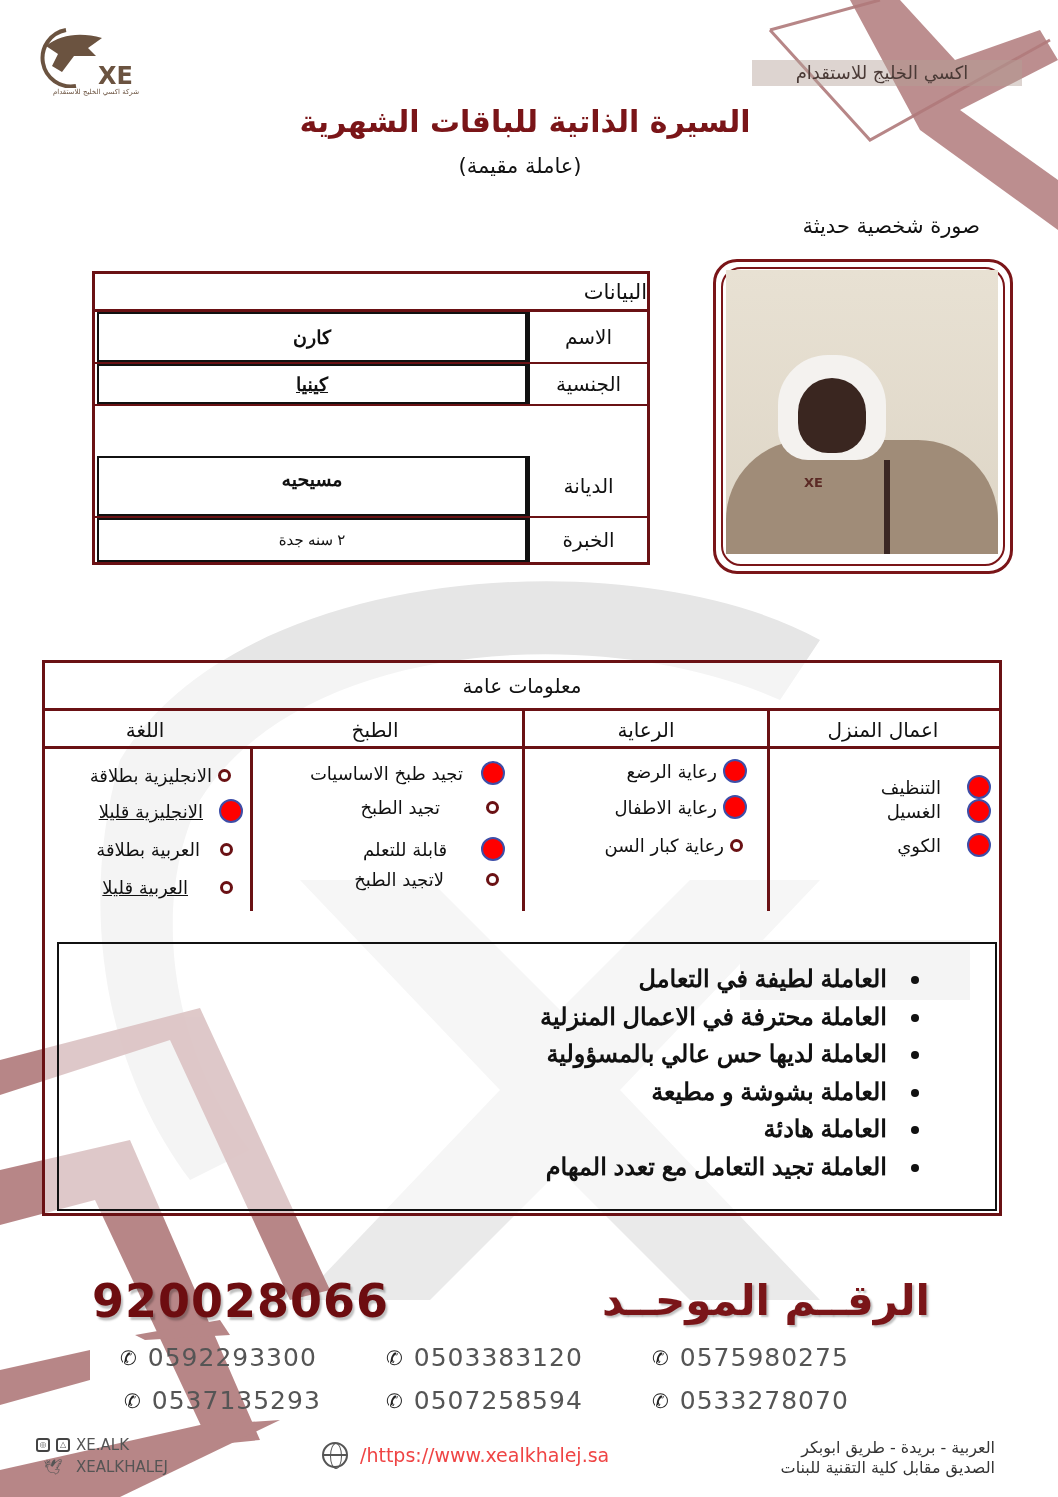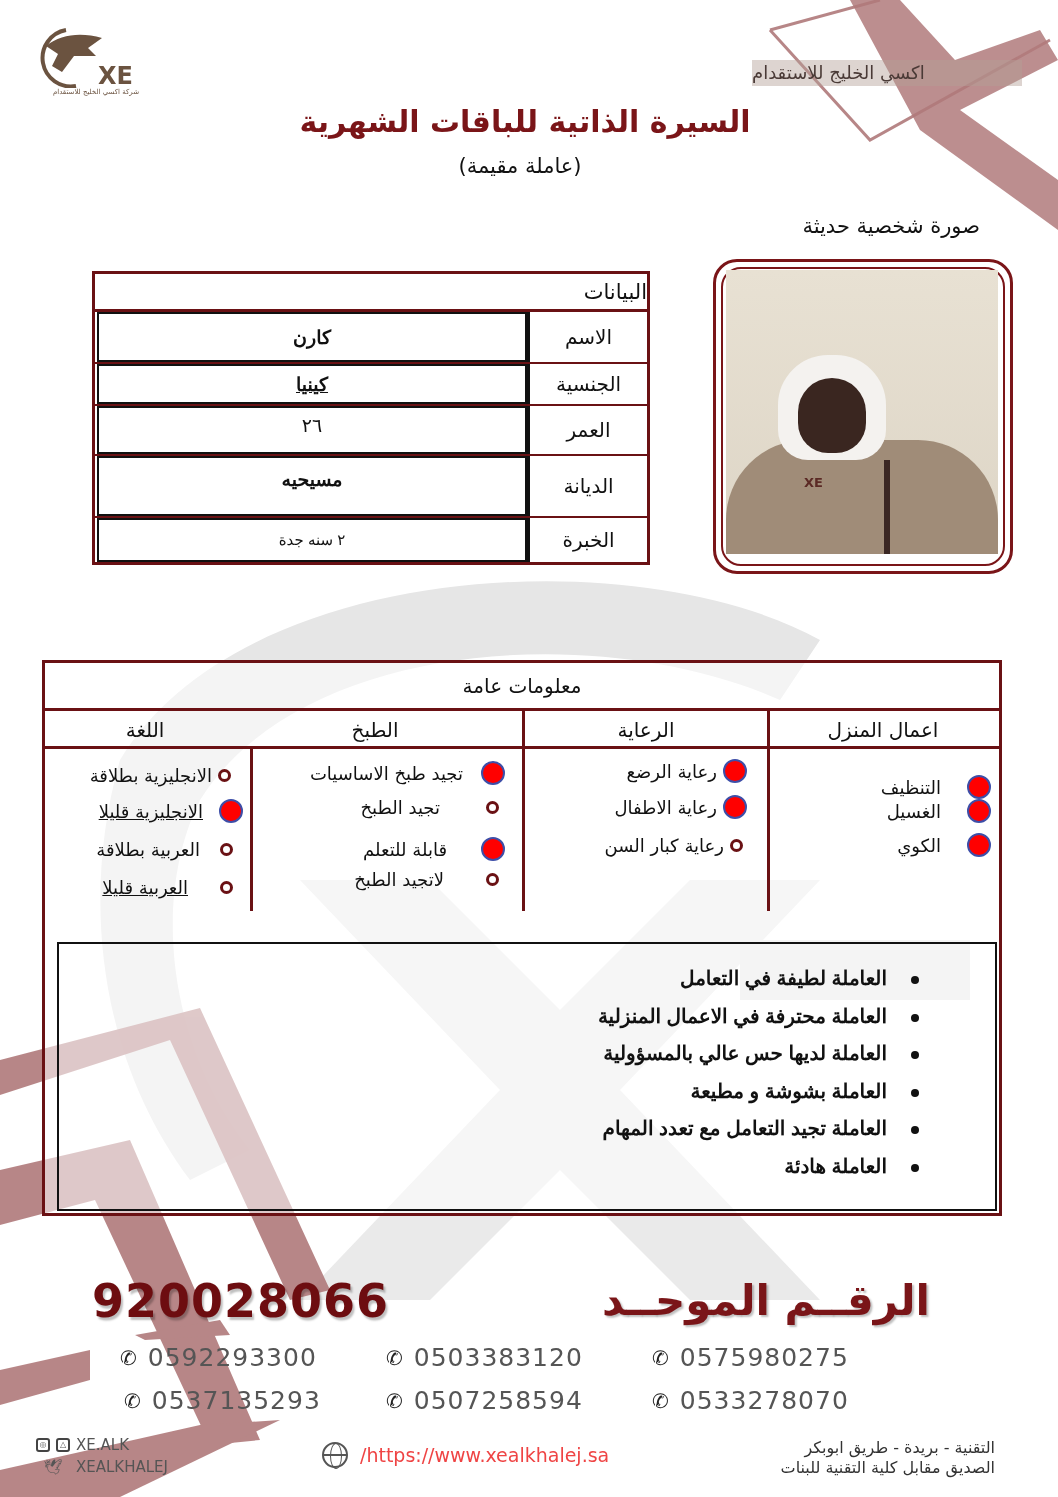--- a/index.html
+++ b/index.html
@@ -9,21 +9,21 @@
   .bg-layer { position: absolute; left: 0; top: 0; width: 1058px; height: 1497px; z-index: 0; pointer-events: none; }
 
   .abs { position: absolute; z-index: 2; }
 
   
   .logo { left: 36px; top: 26px; width: 120px; height: 80px; }
   .logo-caption { position: absolute; left: 0; top: 62px; width: 120px; font-size: 7px; color: #6b5340; text-align: center; direction: rtl; }
   .logo-xe { position: absolute; left: 62px; top: 36px; font-family: "DejaVu Sans", sans-serif; font-weight: bold; font-size: 24px; color: #6b5340; }
 
   .brand-tag { left: 752px; top: 60px; width: 270px; height: 26px; background: rgba(180,160,150,0.45);
-    font-size: 18px; color: #4a3a36; direction: rtl; text-align: left; padding-right: 10px; line-height: 26px; }
+    font-size: 18px; color: #4a3a36; direction: rtl; text-align: center; padding-right: 10px; line-height: 26px; }
 
   .main-title { left: 200px; top: 104px; width: 650px; text-align: center; direction: rtl; font-size: 30px; font-weight: bold; color: #7a1518; }
   .sub-title { left: 320px; top: 154px; width: 400px; text-align: center; direction: rtl; font-size: 21px; color: #111; }
 
   .photo-label { left: 740px; top: 214px; width: 240px; text-align: right; direction: rtl; font-size: 21px; color: #111; }
 
   .photo-frame { left: 713px; top: 259px; width: 300px; height: 315px; border: 3px solid #7a1518; border-radius: 24px; }
   .photo-frame-inner { position: absolute; left: 5px; top: 5px; right: 5px; bottom: 5px; border: 2px solid #7a1518; border-radius: 20px; }
   .photo { position: absolute; left: 10px; top: 8px; width: 272px; height: 284px; background: linear-gradient(#e8e1d3, #ddd5c6); overflow: hidden; }
   .photo .scarf { position: absolute; left: 52px; top: 85px; width: 108px; height: 105px; background: #f4f2ef; border-radius: 50px 50px 30px 30px; }
@@ -48,21 +48,21 @@
   .vline { position: absolute; width: 3px; background: #6a1114; }
 
   .opt { position: absolute; direction: rtl; font-size: 18px; white-space: nowrap; display: flex; align-items: center; gap: 6px; }
   .dot { display: inline-block; border-radius: 50%; flex: none; }
   .dot.on { width: 24px; height: 24px; background: #f00; border: 2px solid #3d4ea8; }
   .dot.off { width: 13px; height: 13px; border: 3px solid #6a1114; background: #fff; }
 
   .extra-title { position: absolute; left: 0; top: 248px; width: 100%; height: 30px; border-top: 3px solid #6a1114; border-bottom: 2px solid #6a1114; text-align: center; font-size: 19px; line-height: 26px; direction: rtl; }
   .extra-box { position: absolute; left: 12px; top: 279px; right: 2px; bottom: 2px; border: 2px solid #111; }
   .extra-list { position: absolute; right: 76px; top: 16px; direction: rtl; list-style: none; }
-  .extra-list li { font-family: "Liberation Sans", sans-serif; font-weight: bold; font-size: 20px; height: 37.5px; line-height: 37.5px; position: relative; padding-right: 32px; text-align: right; }
+  .extra-list li { font-family: "Liberation Sans", sans-serif; font-weight: bold; font-size: 24px; height: 37.5px; line-height: 37.5px; position: relative; padding-right: 32px; text-align: right; }
   .extra-list li::before { content: ""; position: absolute; right: 0; top: 16px; width: 8px; height: 8px; border-radius: 50%; background: #111; }
 
   
   .unified-label { left: 560px; top: 1276px; width: 370px; text-align: right; direction: rtl; font-size: 42px; font-weight: bold; color: #7a1518; text-shadow: 2px 2px 2px rgba(0,0,0,0.25); }
   .unified-number { left: 92px; top: 1274px; font-family: "DejaVu Sans", sans-serif; font-weight: bold; font-size: 46px; color: #6d0d10; letter-spacing: 1px; text-shadow: 2px 3px 2px rgba(0,0,0,0.25); }
 
   .phone { display: flex; align-items: center; gap: 10px; font-size: 25px; color: #555; letter-spacing: 1px; }
   .phone .icon { font-size: 20px; color: #222; }
 
   .social { left: 36px; top: 1434px; font-size: 15px; color: #555; }
@@ -132,24 +132,20 @@
 <div class="abs data-table">
   <div class="data-head">البيانات</div>
   <div class="data-row sep" style="top:38px;height:52px;">
     <div class="val">كارن</div>
     <div class="lbl">الاسم</div>
   </div>
   <div class="data-row sep" style="top:90px;height:42px;">
     <div class="val" style="text-decoration:underline;">كينيا</div>
     <div class="lbl">الجنسية</div>
   </div>
-  <div class="data-row sep" style="top:132px;height:50px;">
-    <div class="val" style="font-weight:normal;align-items:flex-start;padding-top:6px;">٢٦</div>
-    <div class="lbl">العمر</div>
-  </div>
   <div class="data-row sep" style="top:182px;height:62px;">
     <div class="val" style="align-items:flex-start;padding-top:10px;">مسيحيه</div>
     <div class="lbl">الديانة</div>
   </div>
   <div class="data-row" style="top:244px;height:44px;">
     <div class="val small">٢ سنه جدة</div>
     <div class="lbl">الخبرة</div>
   </div>
 </div>
 
@@ -237,22 +233,22 @@
     <span style="width:20px"></span>
     <span style="text-decoration:underline;">العربية قليلا</span>
   </div>
 
   <div class="extra-box">
     <ul class="extra-list">
       <li>العاملة لطيفة في التعامل</li>
       <li>العاملة محترفة في الاعمال المنزلية</li>
       <li>العاملة لديها حس عالي بالمسؤولية</li>
       <li>العاملة بشوشة و مطيعة</li>
+      <li>العاملة هادئة</li>
       <li>العاملة تجيد التعامل مع تعدد المهام</li>
-      <li>العاملة هادئة</li>
     </ul>
   </div>
 </div>
 
 <div class="abs unified-label">الرقــم الموحــد</div>
 <div class="abs unified-number">920028066</div>
 
 <div class="abs phone" style="left:120px;top:1343px;">
   <span class="icon">✆</span>
   <span>0592293300</span>
@@ -289,15 +285,15 @@
     <span>XEALKHALEJ</span>
   </div>
 </div>
 
 <div class="abs website">
   <span class="globe"></span>
   <span>/https://www.xealkhalej.sa</span>
 </div>
 
 <div class="abs address">
-  <div>التقنية - بريدة - طريق ابوبكر</div>
+  <div>العربية - بريدة - طريق ابوبكر</div>
   <div>الصديق مقابل كلية التقنية للبنات</div>
 </div>
 
 </body></html>

